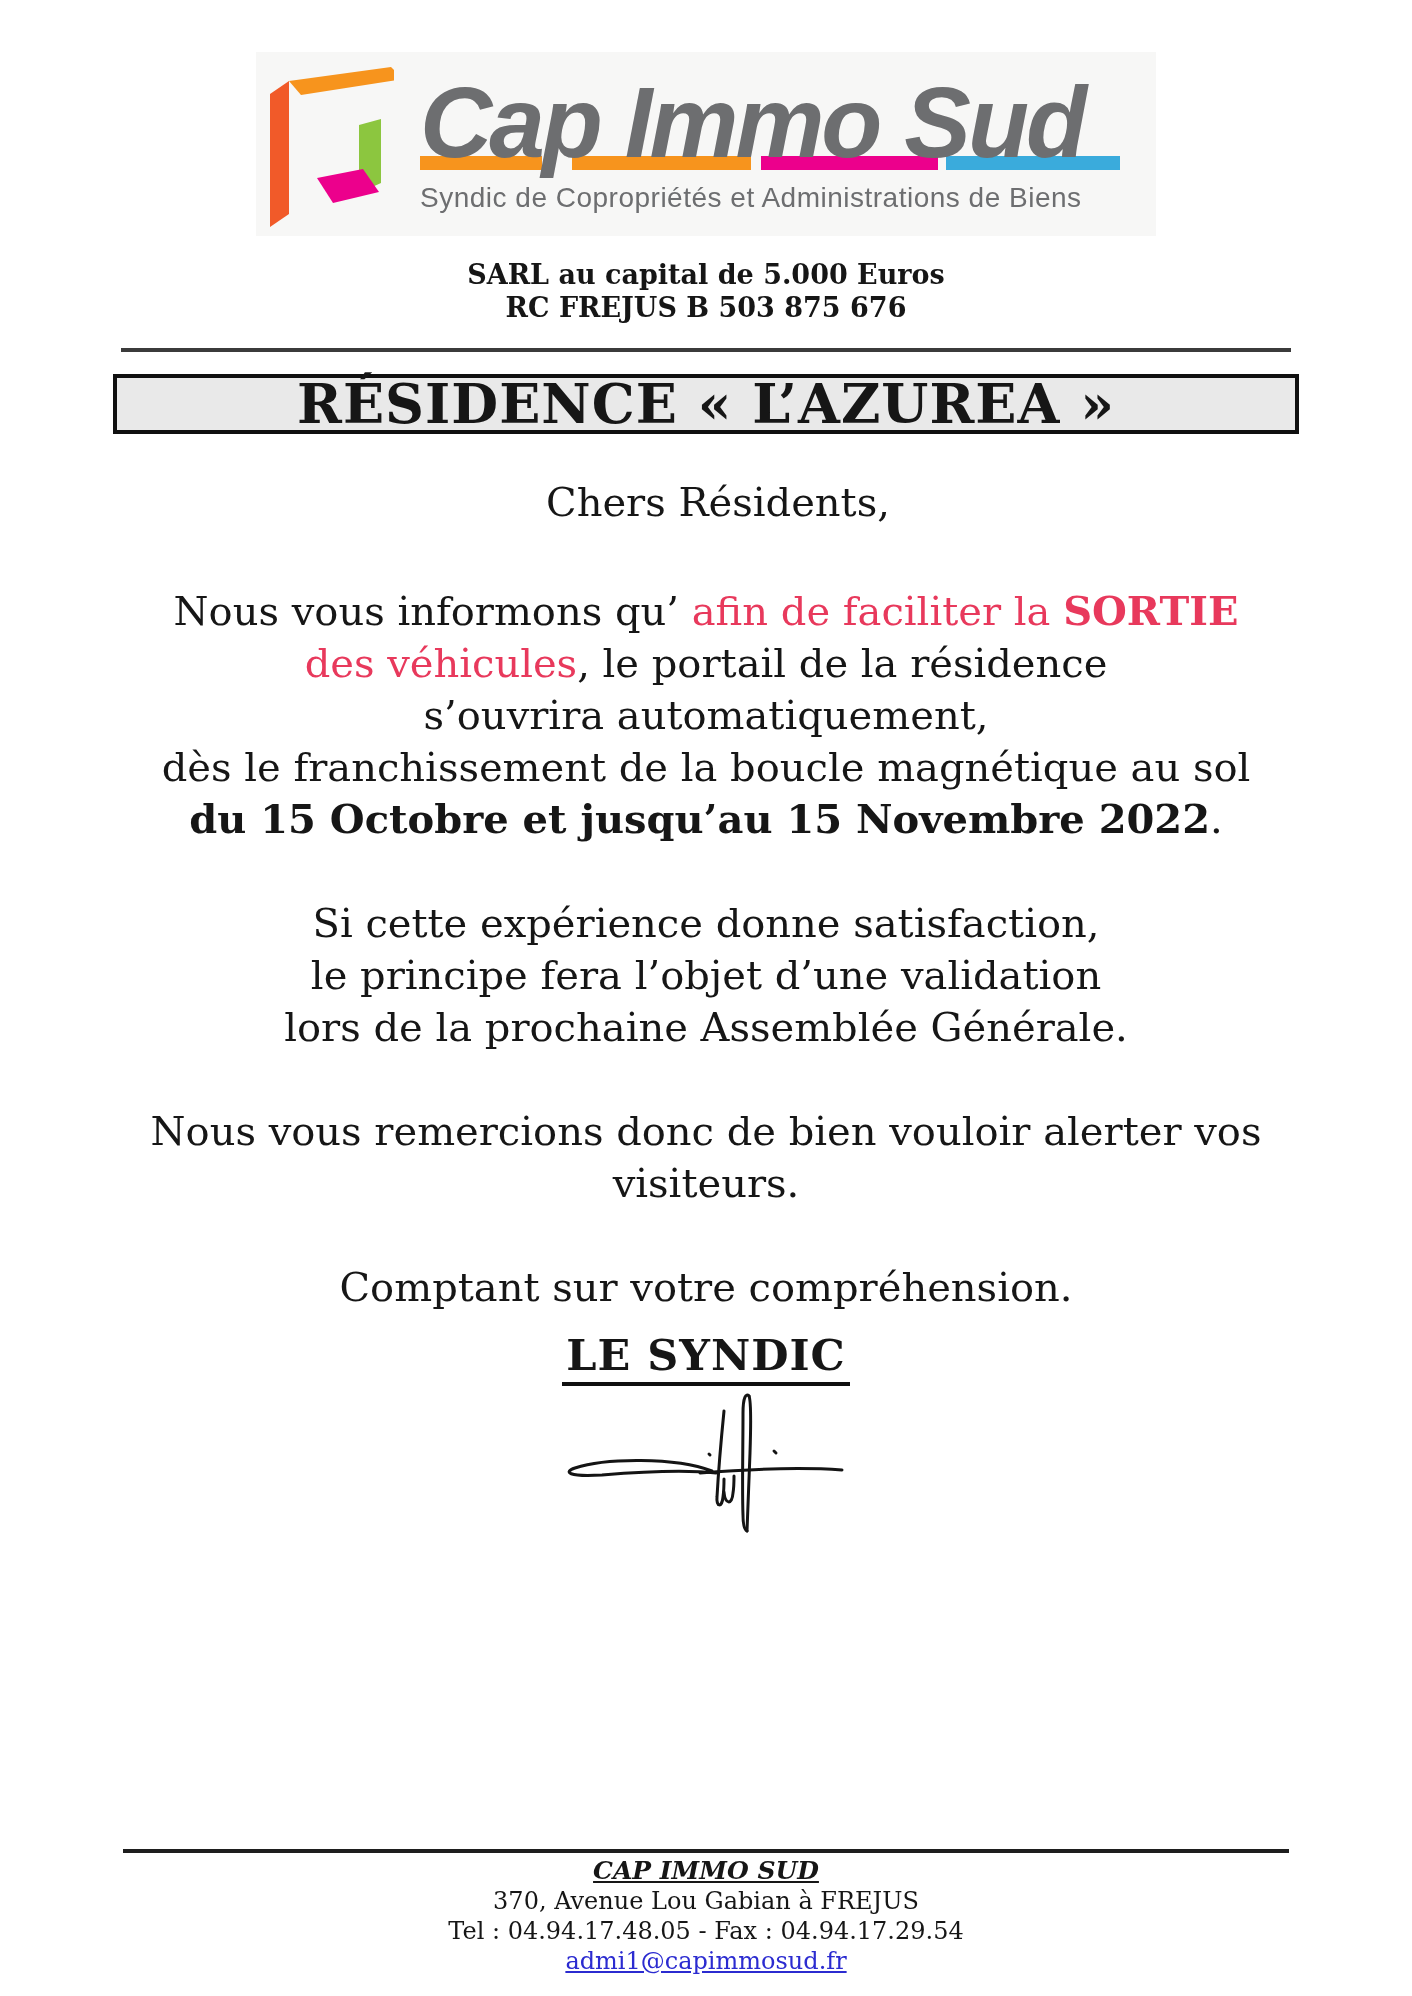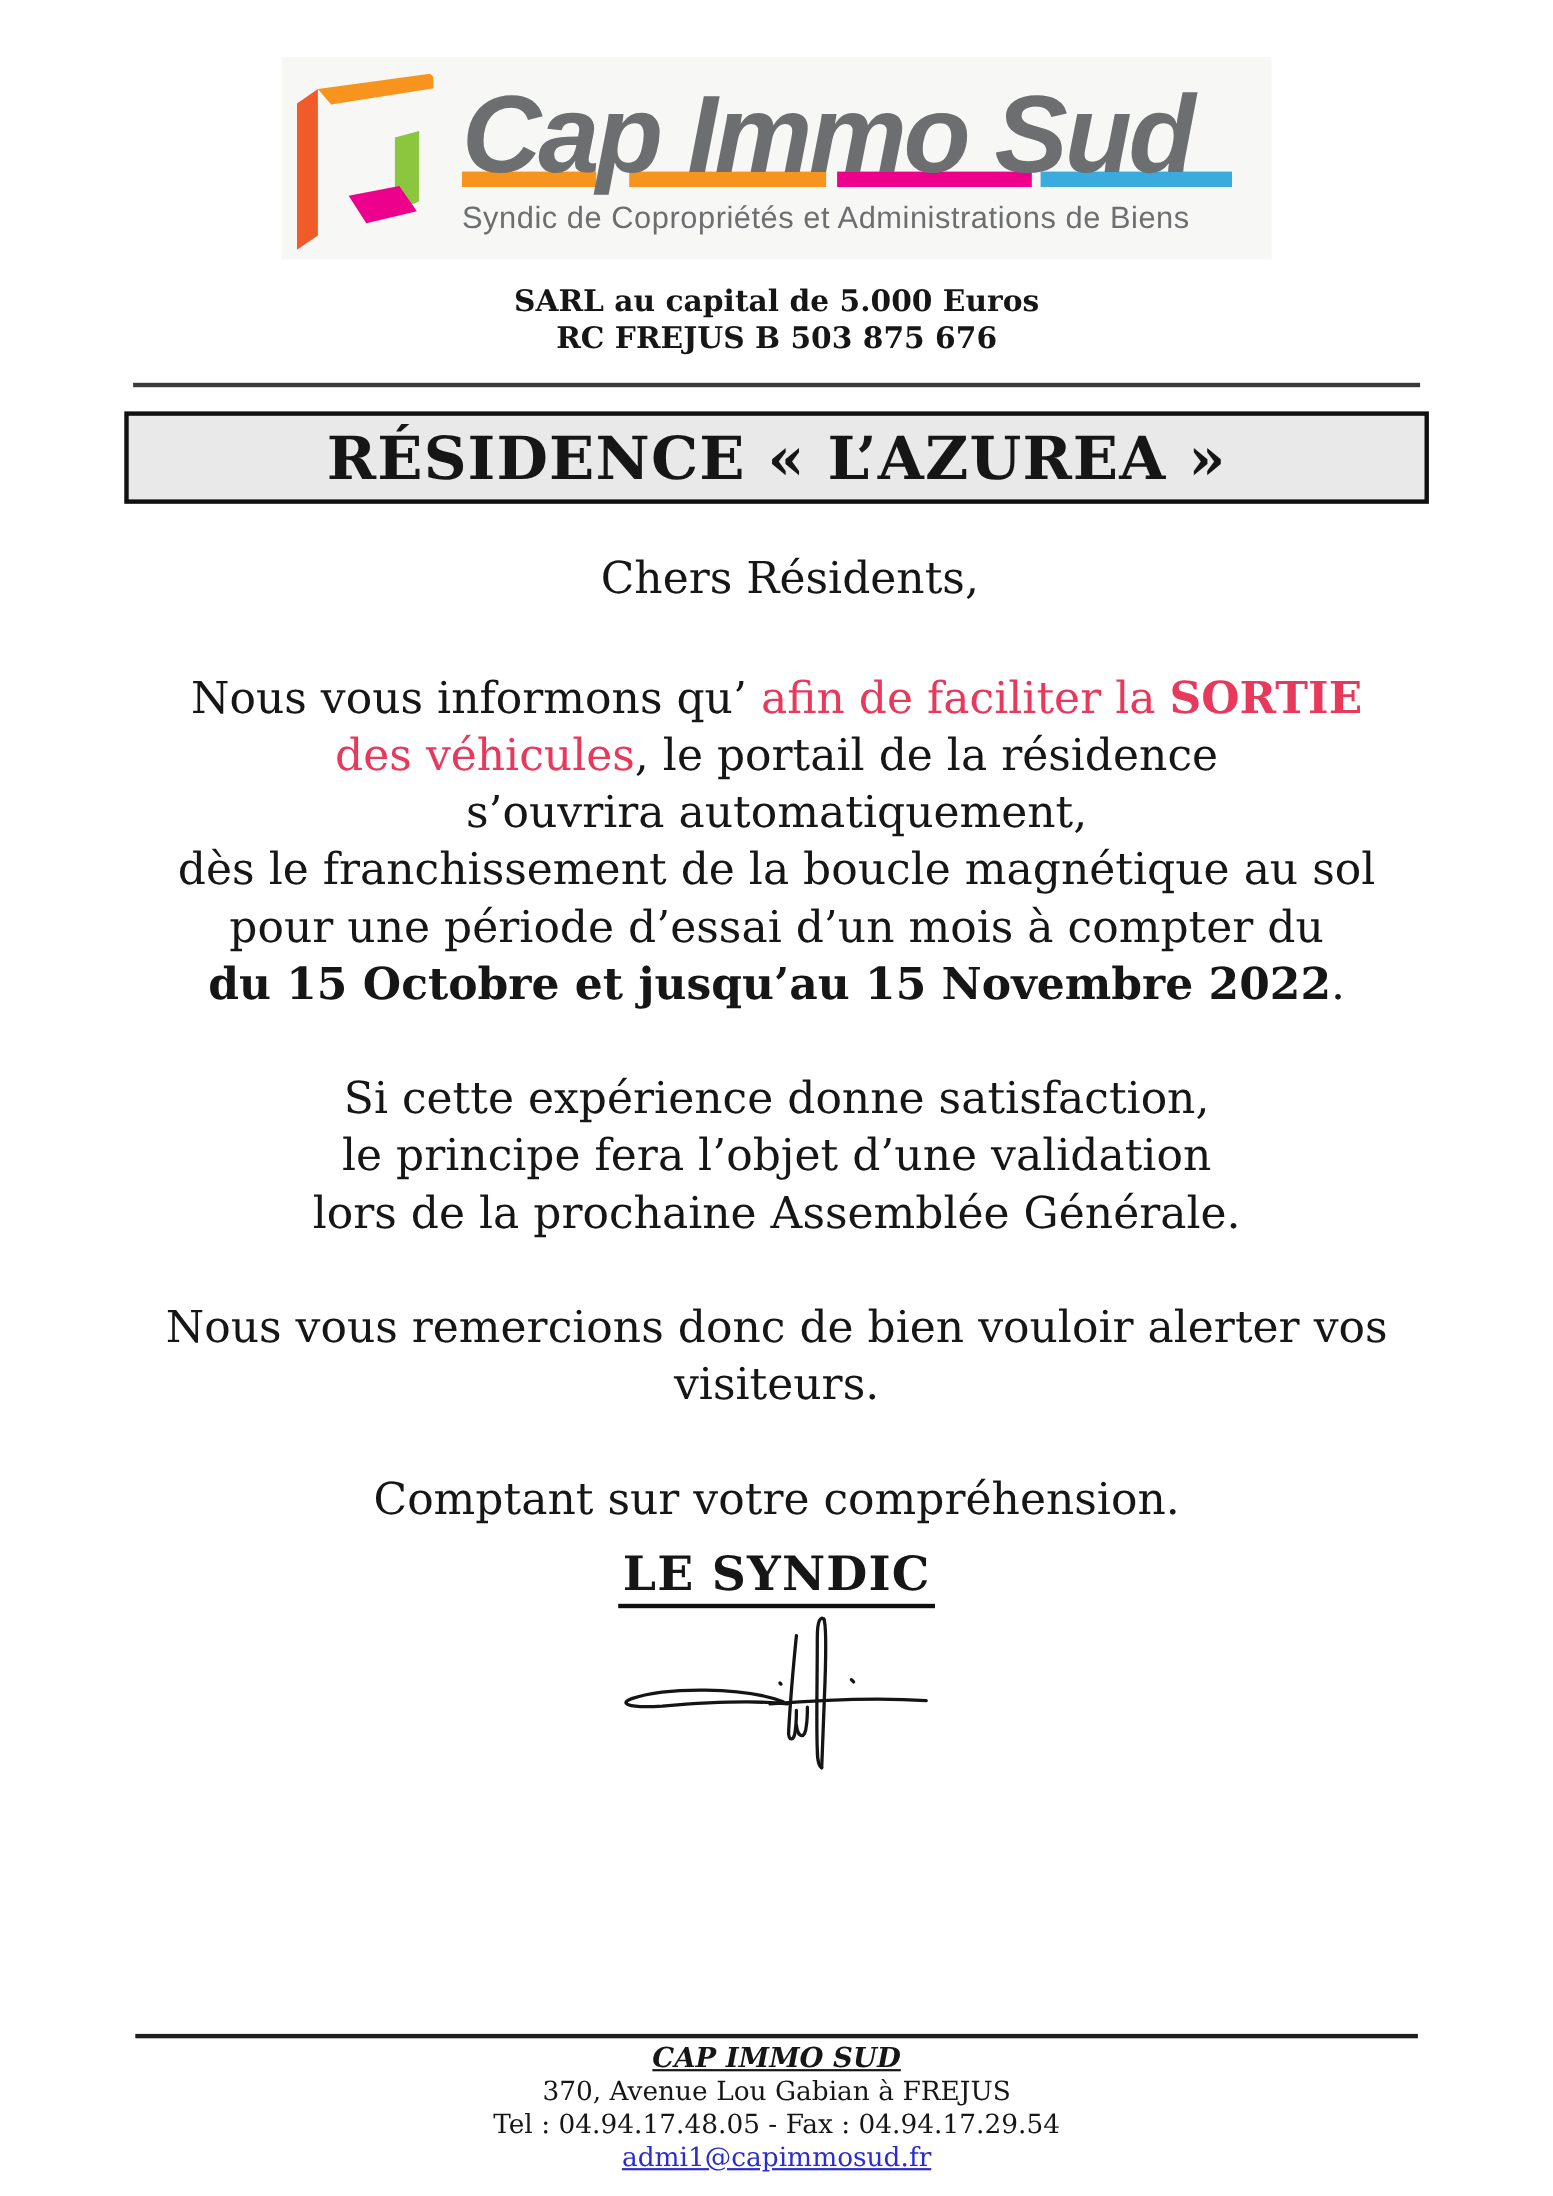--- a/index.html
+++ b/index.html
@@ -47,21 +47,21 @@
     color:var(--color-logo_gray,#6d6e70);
     white-space:nowrap;
   }
 
   
   .company-lines { margin-top:22px; text-align:center; font-weight:bold; font-size:27px; line-height:33px; }
 
   
   .header-divider { width:1170px; margin:24px auto 0; border:0; border-top:4px solid #3b3b3b; }
   .residence-banner {
-    width:1186px; height:84px;
+    width:1186px; height:60px;
     margin:22px auto 0;
     background:var(--color-banner_bg,#e9e9e9);
     border:4px solid #101010;
     box-sizing:border-box;
     display:flex; align-items:center; justify-content:center;
   }
   .residence-title { font-size:54px; font-weight:bold; letter-spacing:1px; white-space:nowrap; }
 
   
   .letter { text-align:center; font-size:40px; line-height:52px; }
@@ -133,21 +133,20 @@
 
   <div class="letter">
 
     <div class="salutation">Chers Résidents,</div>
 
     <div class="para-intro">
       <div><span>Nous vous informons qu’ </span><span class="pink">afin de faciliter la </span><span class="pink b">SORTIE</span></div>
       <div><span class="pink">des véhicules</span><span>, le portail de la résidence</span></div>
       <div>s’ouvrira automatiquement,</div>
       <div>dès le franchissement de la boucle magnétique au sol</div>
-      <div>pour une période d’essai d’un mois à compter du</div>
       <div><span class="b">du 15 Octobre et jusqu’au 15 Novembre 2022</span><span>.</span></div>
     </div>
 
     <div class="para">
       <div>Si cette expérience donne satisfaction,</div>
       <div>le principe fera l’objet d’une validation</div>
       <div>lors de la prochaine Assemblée Générale.</div>
     </div>
 
     <div class="para">

